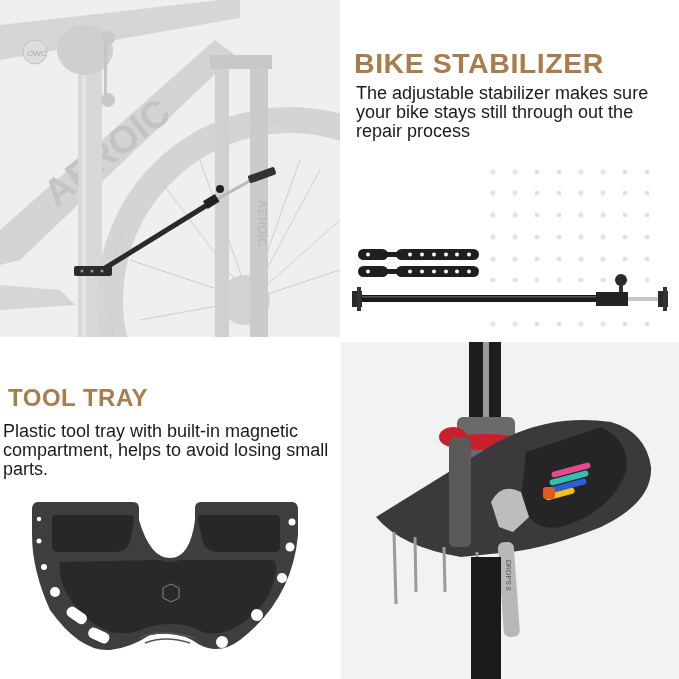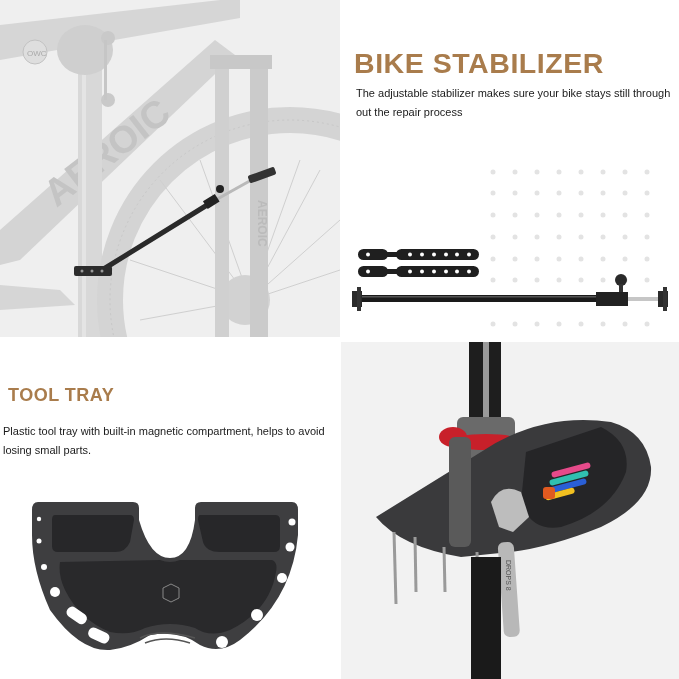--- a/index.html
+++ b/index.html
@@ -1,24 +1,24 @@
 <!DOCTYPE html>
 <html><head>
 <meta charset="utf-8">
 <style>
   html, body { margin:0; padding:0; background:#ffffff; }
   body { width:679px; height:679px; position:relative; overflow:hidden; font-family:"Liberation Sans", sans-serif; }
   .panel { position:absolute; }
   #bike-photo { left:0; top:0; width:340px; height:337px; background:#f0f0f0; overflow:hidden; }
   #stand-photo { left:341px; top:342px; width:338px; height:337px; background:#f2f2f2; overflow:hidden; }
   .heading { position:absolute; font-weight:bold; color:#a97c4c; letter-spacing:0.5px; line-height:1; white-space:nowrap; }
-  .desc { position:absolute; color:#1a1a1a; font-size:11px; line-height:19px; }
+  .desc { position:absolute; color:#1a1a1a; font-size:18px; line-height:19px; }
   #stab-heading { left:354px; top:50px; font-size:28px; transform:scaleX(1.02); transform-origin:left; }
   #stab-desc { left:356px; top:84px; width:320px; }
-  #tray-heading { left:8px; top:386px; font-size:18px; }
+  #tray-heading { left:8px; top:386px; font-size:24px; }
   #tray-desc { left:3px; top:422px; width:330px; }
   svg { display:block; }
 </style>
 </head>
 <body>
 
 <div class="panel" id="bike-photo">
   <svg width="340" height="337" viewBox="0 0 340 337">
     <rect width="340" height="337" fill="#efefef"></rect>
 

